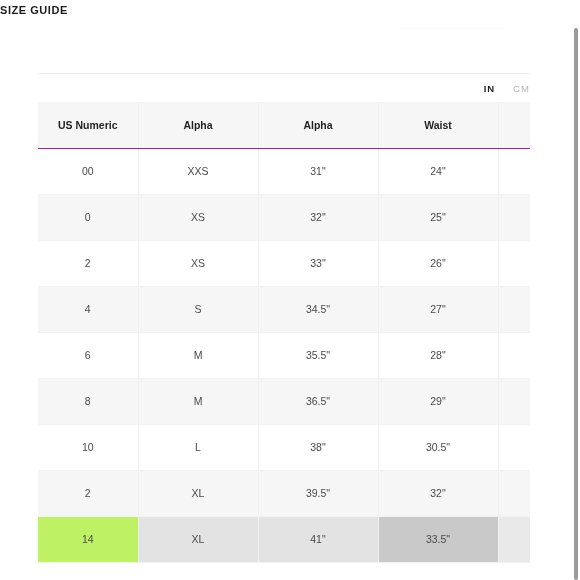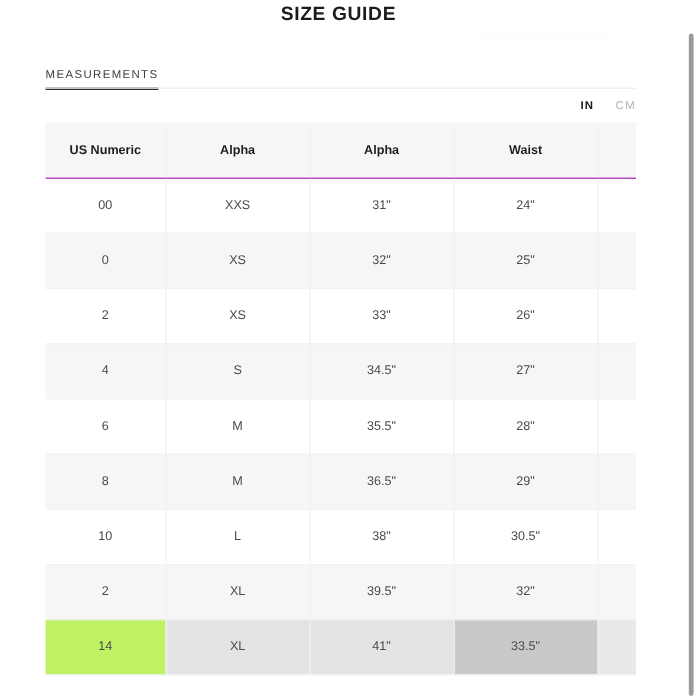--- a/index.html
+++ b/index.html
@@ -24,22 +24,21 @@
     background: #ffffff;
     overflow: hidden;
   }
 
   
   .modal-title {
     position: absolute;
     top: 4px;
     left: 0;
     width: 564px;
-    text-align: center;
-    font-size: 16px;
+    font-size: 11px;
     font-weight: 700;
     letter-spacing: 0.55px;
     color: #1c1c1c;
   }
 
   
   .top-divider {
     position: absolute;
     top: 28px;
     left: 398px;
@@ -172,23 +171,20 @@
 </style>
 </head>
 <body>
 
 <div class="page">
 
   <div class="modal-title">SIZE GUIDE</div>
 
   <div class="top-divider"></div>
 
-  <div class="tabs-bar">
-    <span class="tab active">MEASUREMENTS</span>
-  </div>
   <div class="tabs-underline"></div>
 
   <div class="unit-toggle">
     <span class="unit active">IN</span>
     <span class="unit inactive">CM</span>
   </div>
 
   <div class="size-table-wrap">
     <table class="size-table">
       <colgroup>

